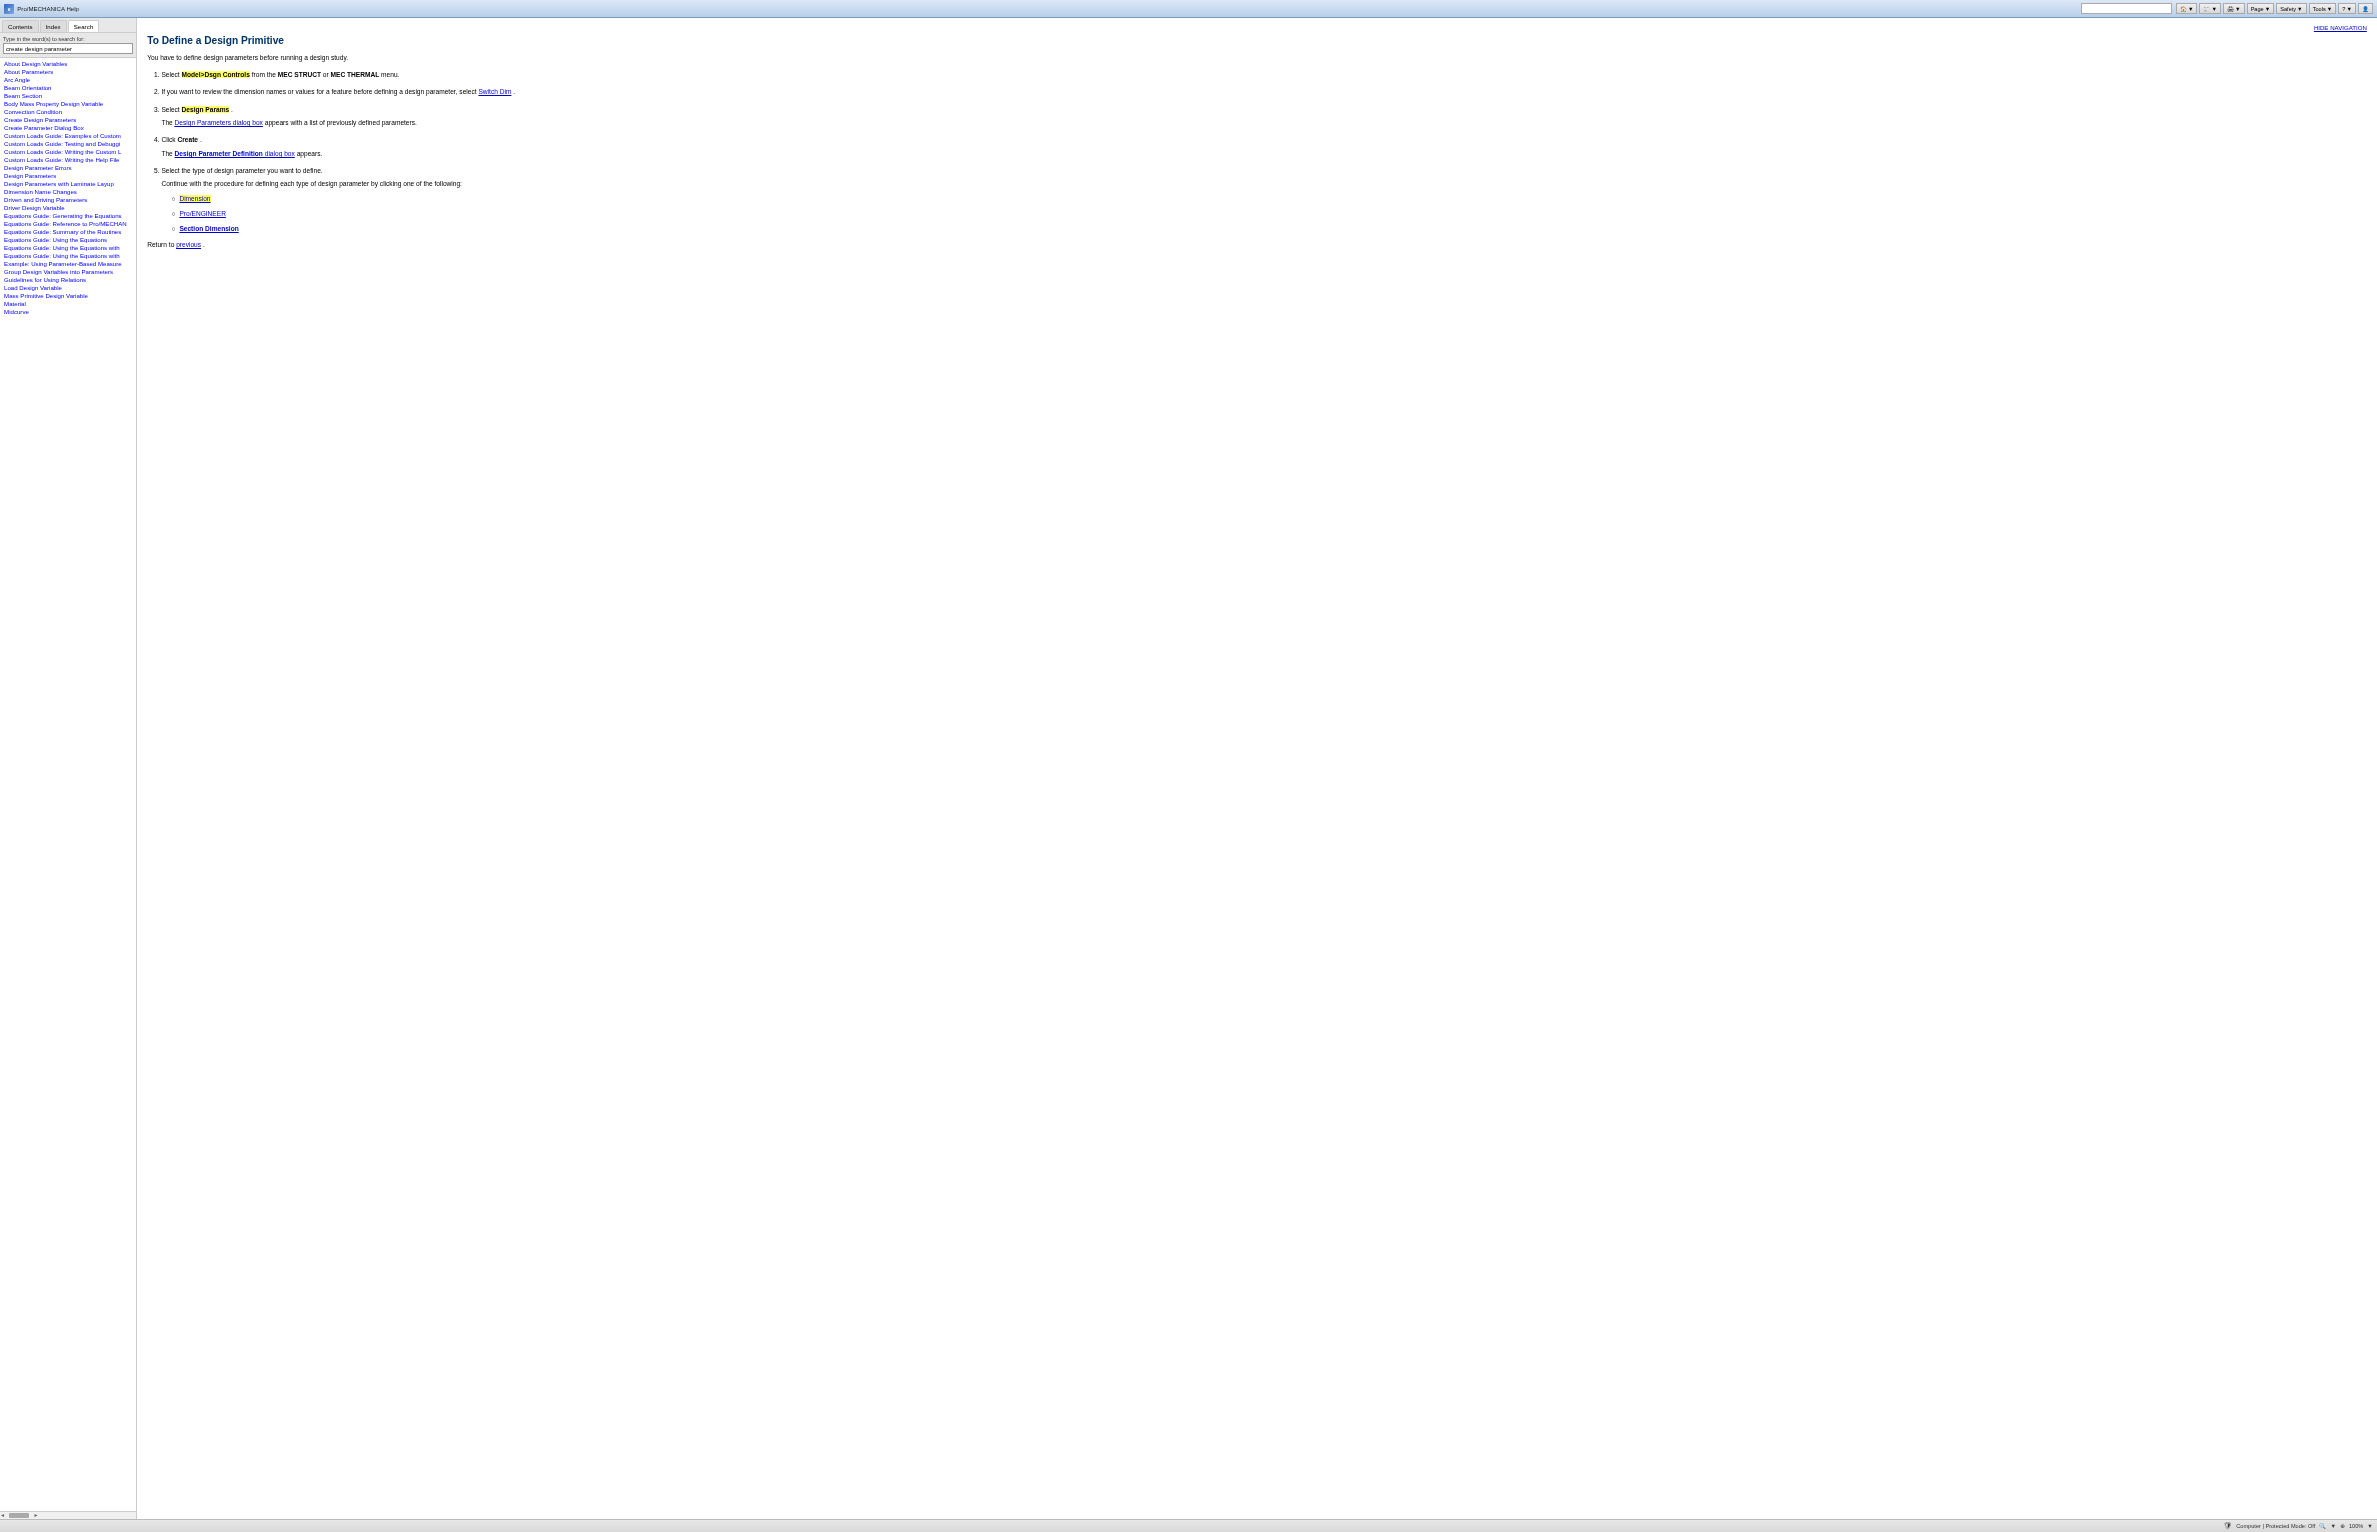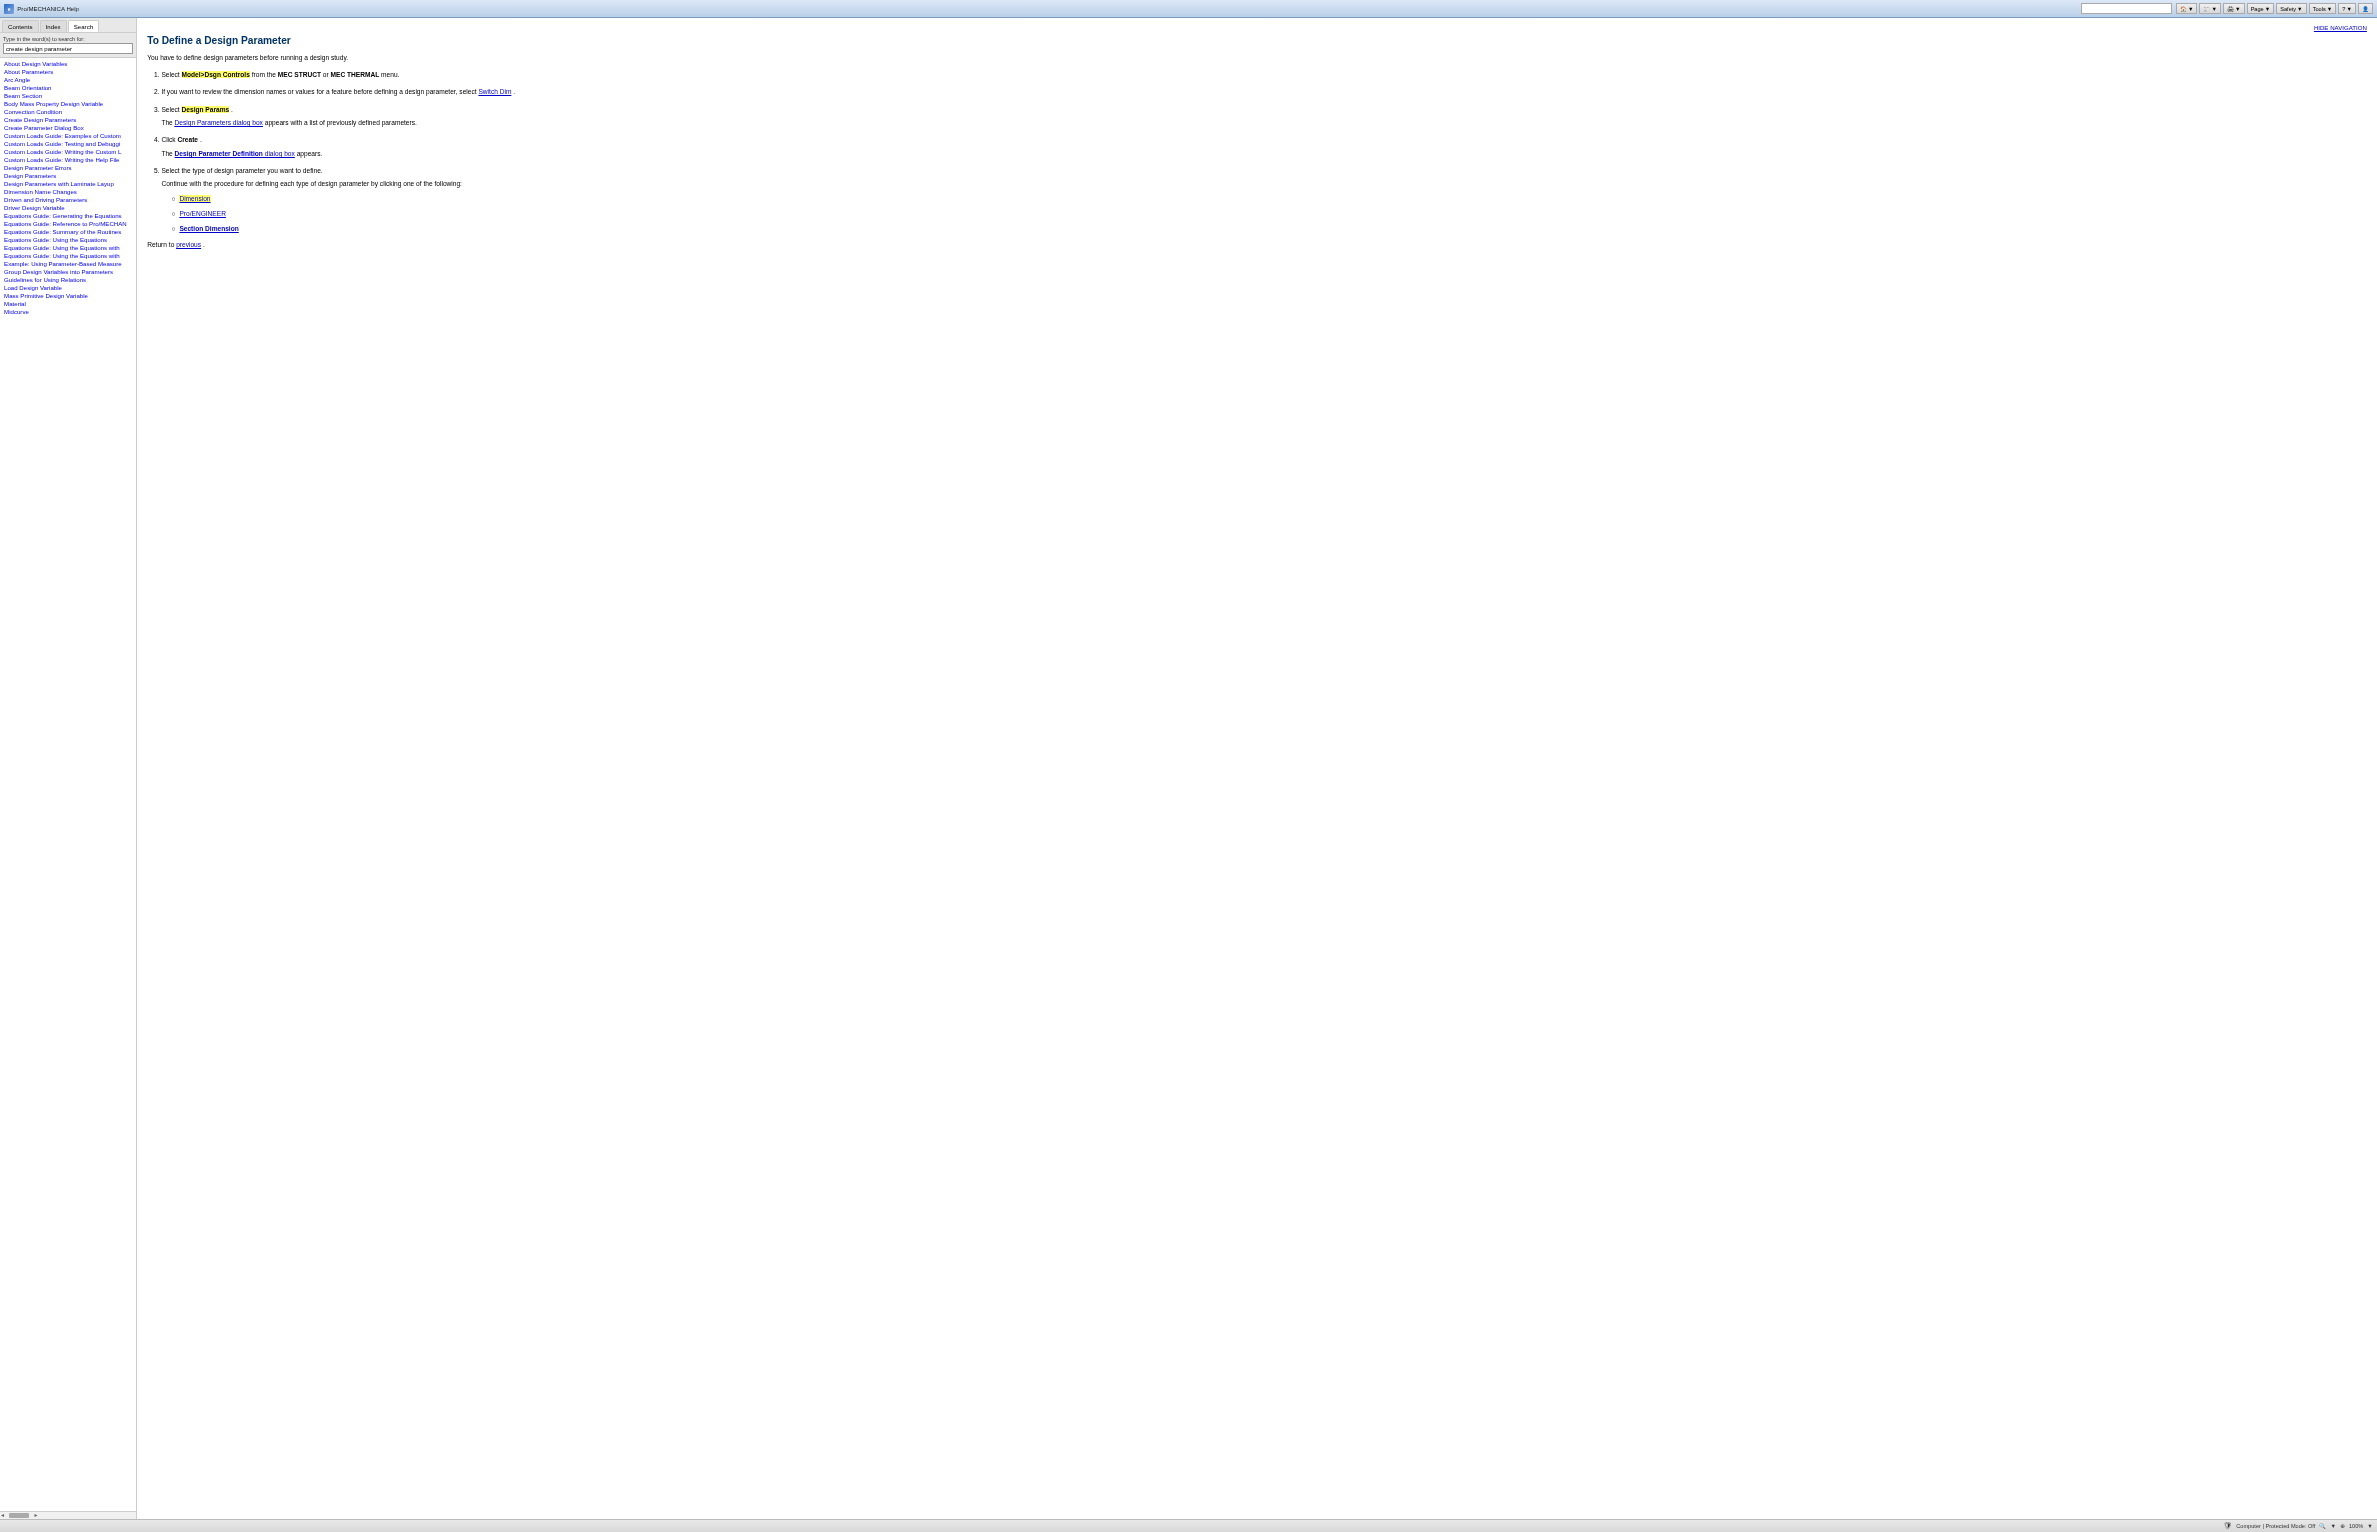--- a/index.html
+++ b/index.html
@@ -336,21 +336,21 @@
       <span class="scrollbar-arrow">►</span>
     </div>
   </div>
 
   <div class="right-panel">
 
     <a class="hide-nav-link">
       <span>HIDE NAVIGATION</span>
     </a>
 
-    <div class="page-title">To Define a Design Parameter</div>
+    <div class="page-title">To Define a Design Primitive</div>
 
     <p class="page-intro">You have to define design parameters before running a design study.</p>
 
     <ol class="steps-list">
 
       <li>
         <span>Select </span>
         <span class="highlight-yellow">Model&gt;Dsgn Controls</span>
         <span> from the </span>
         <strong>MEC STRUCT</strong>

